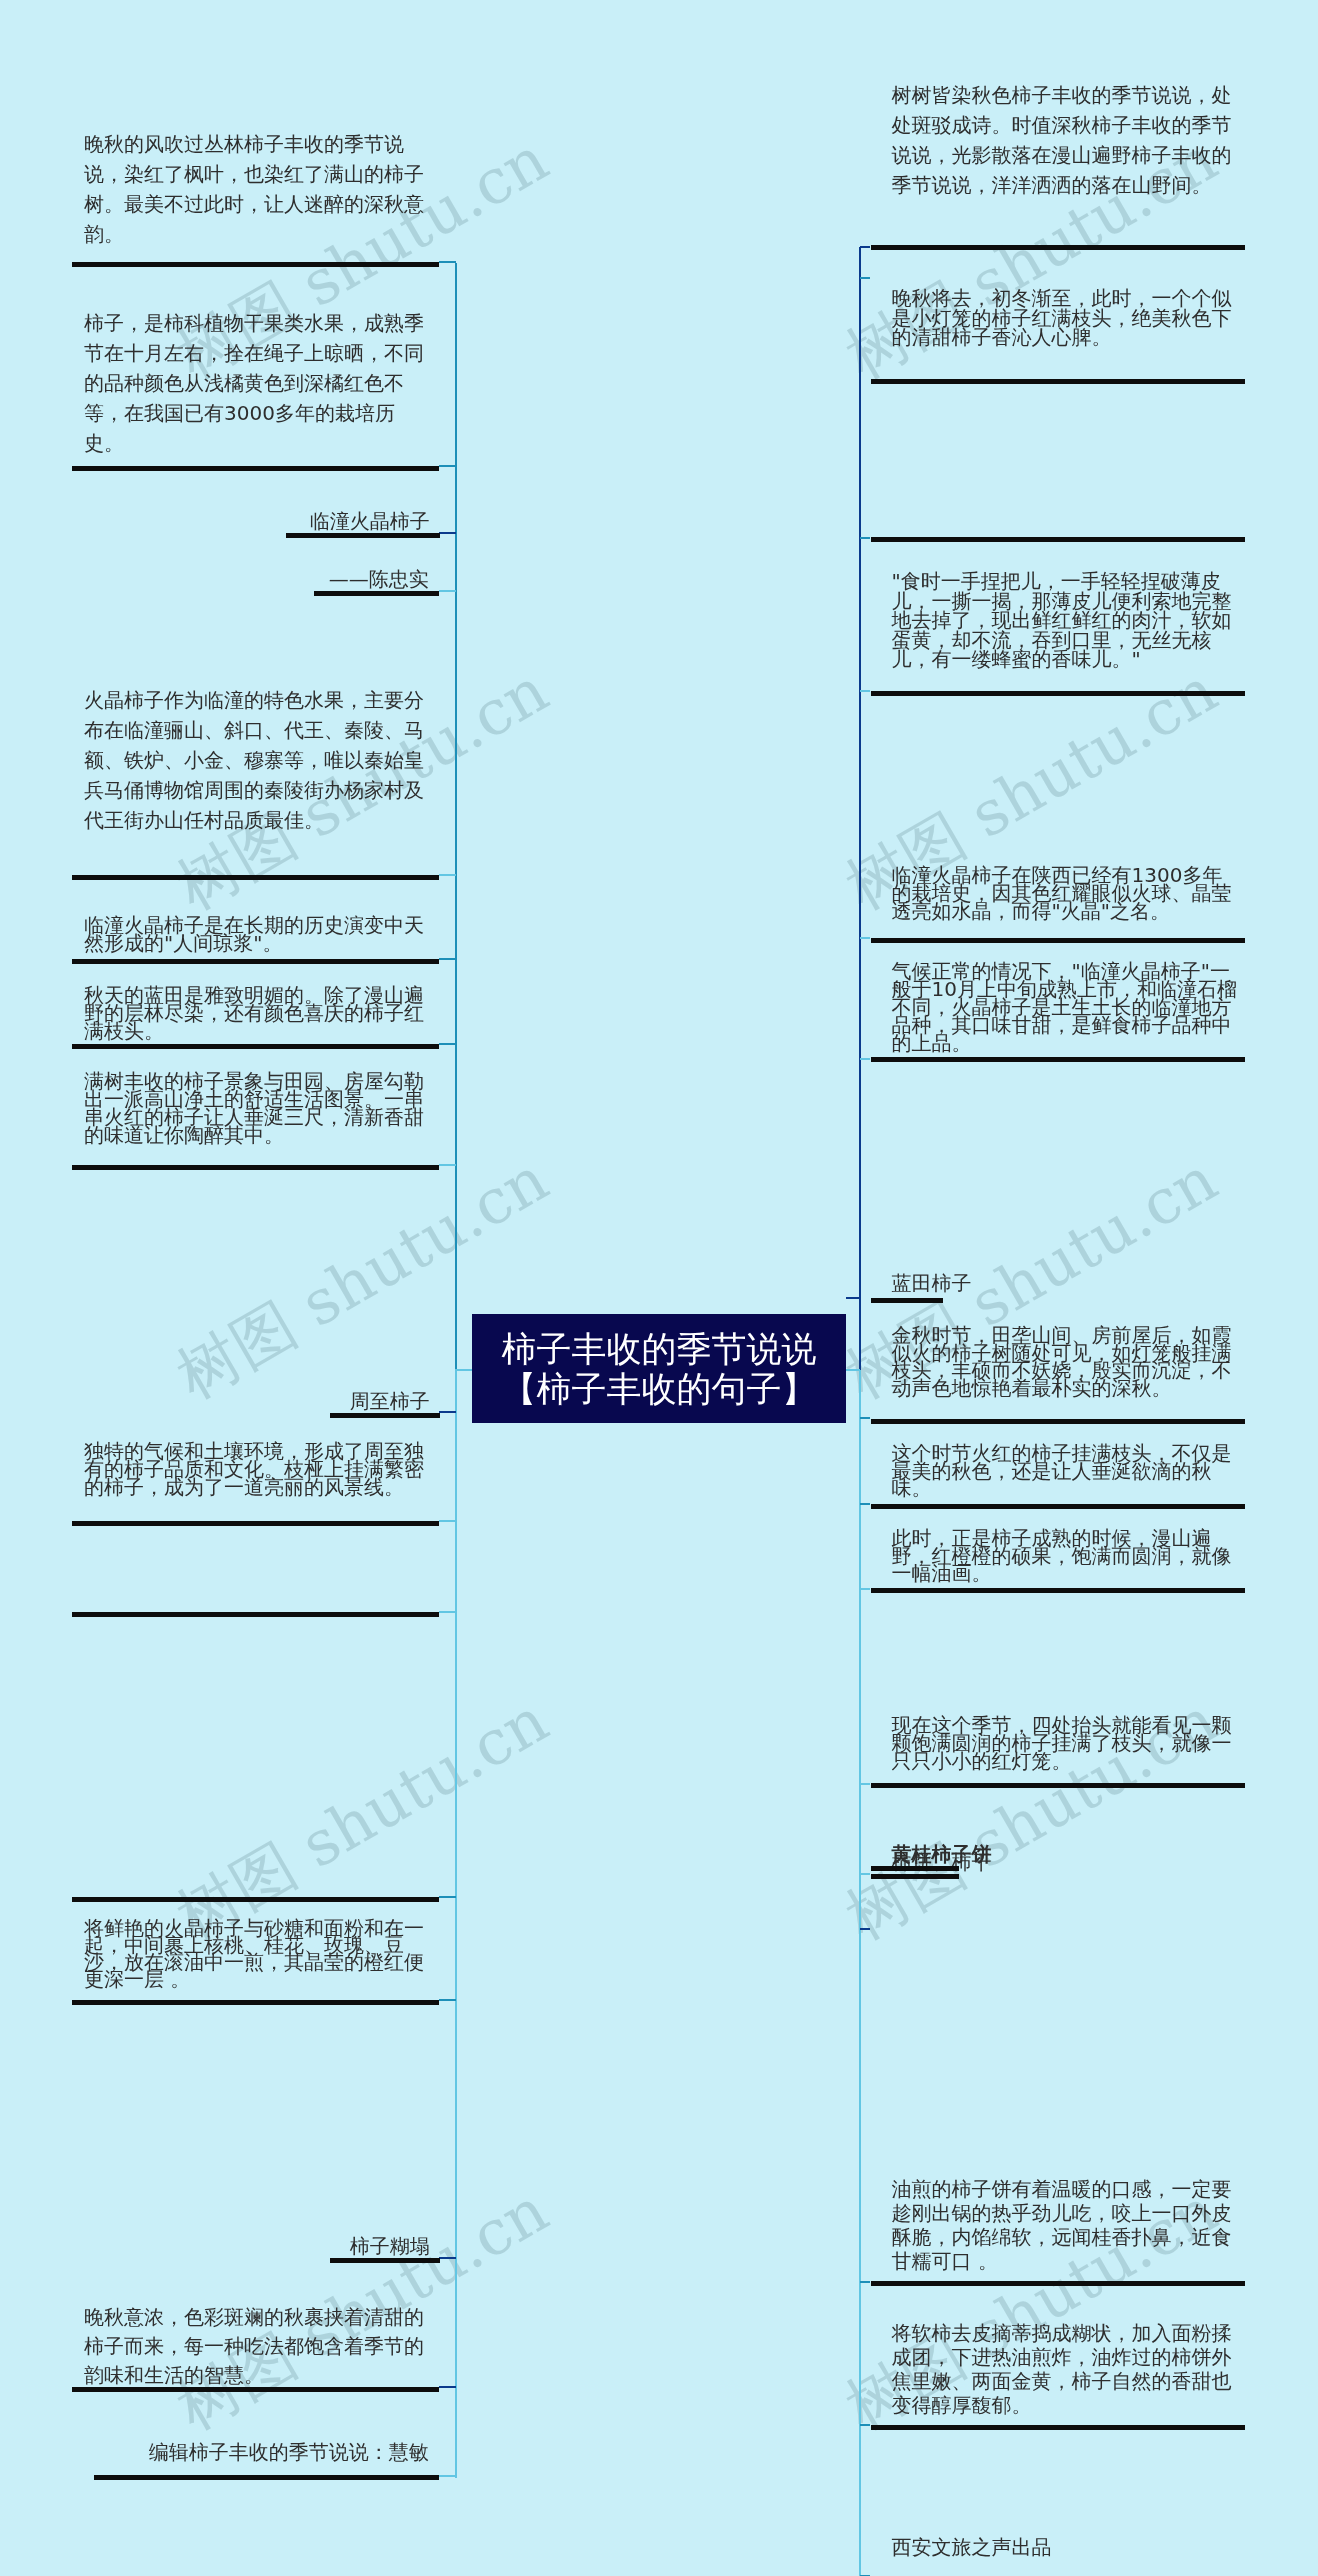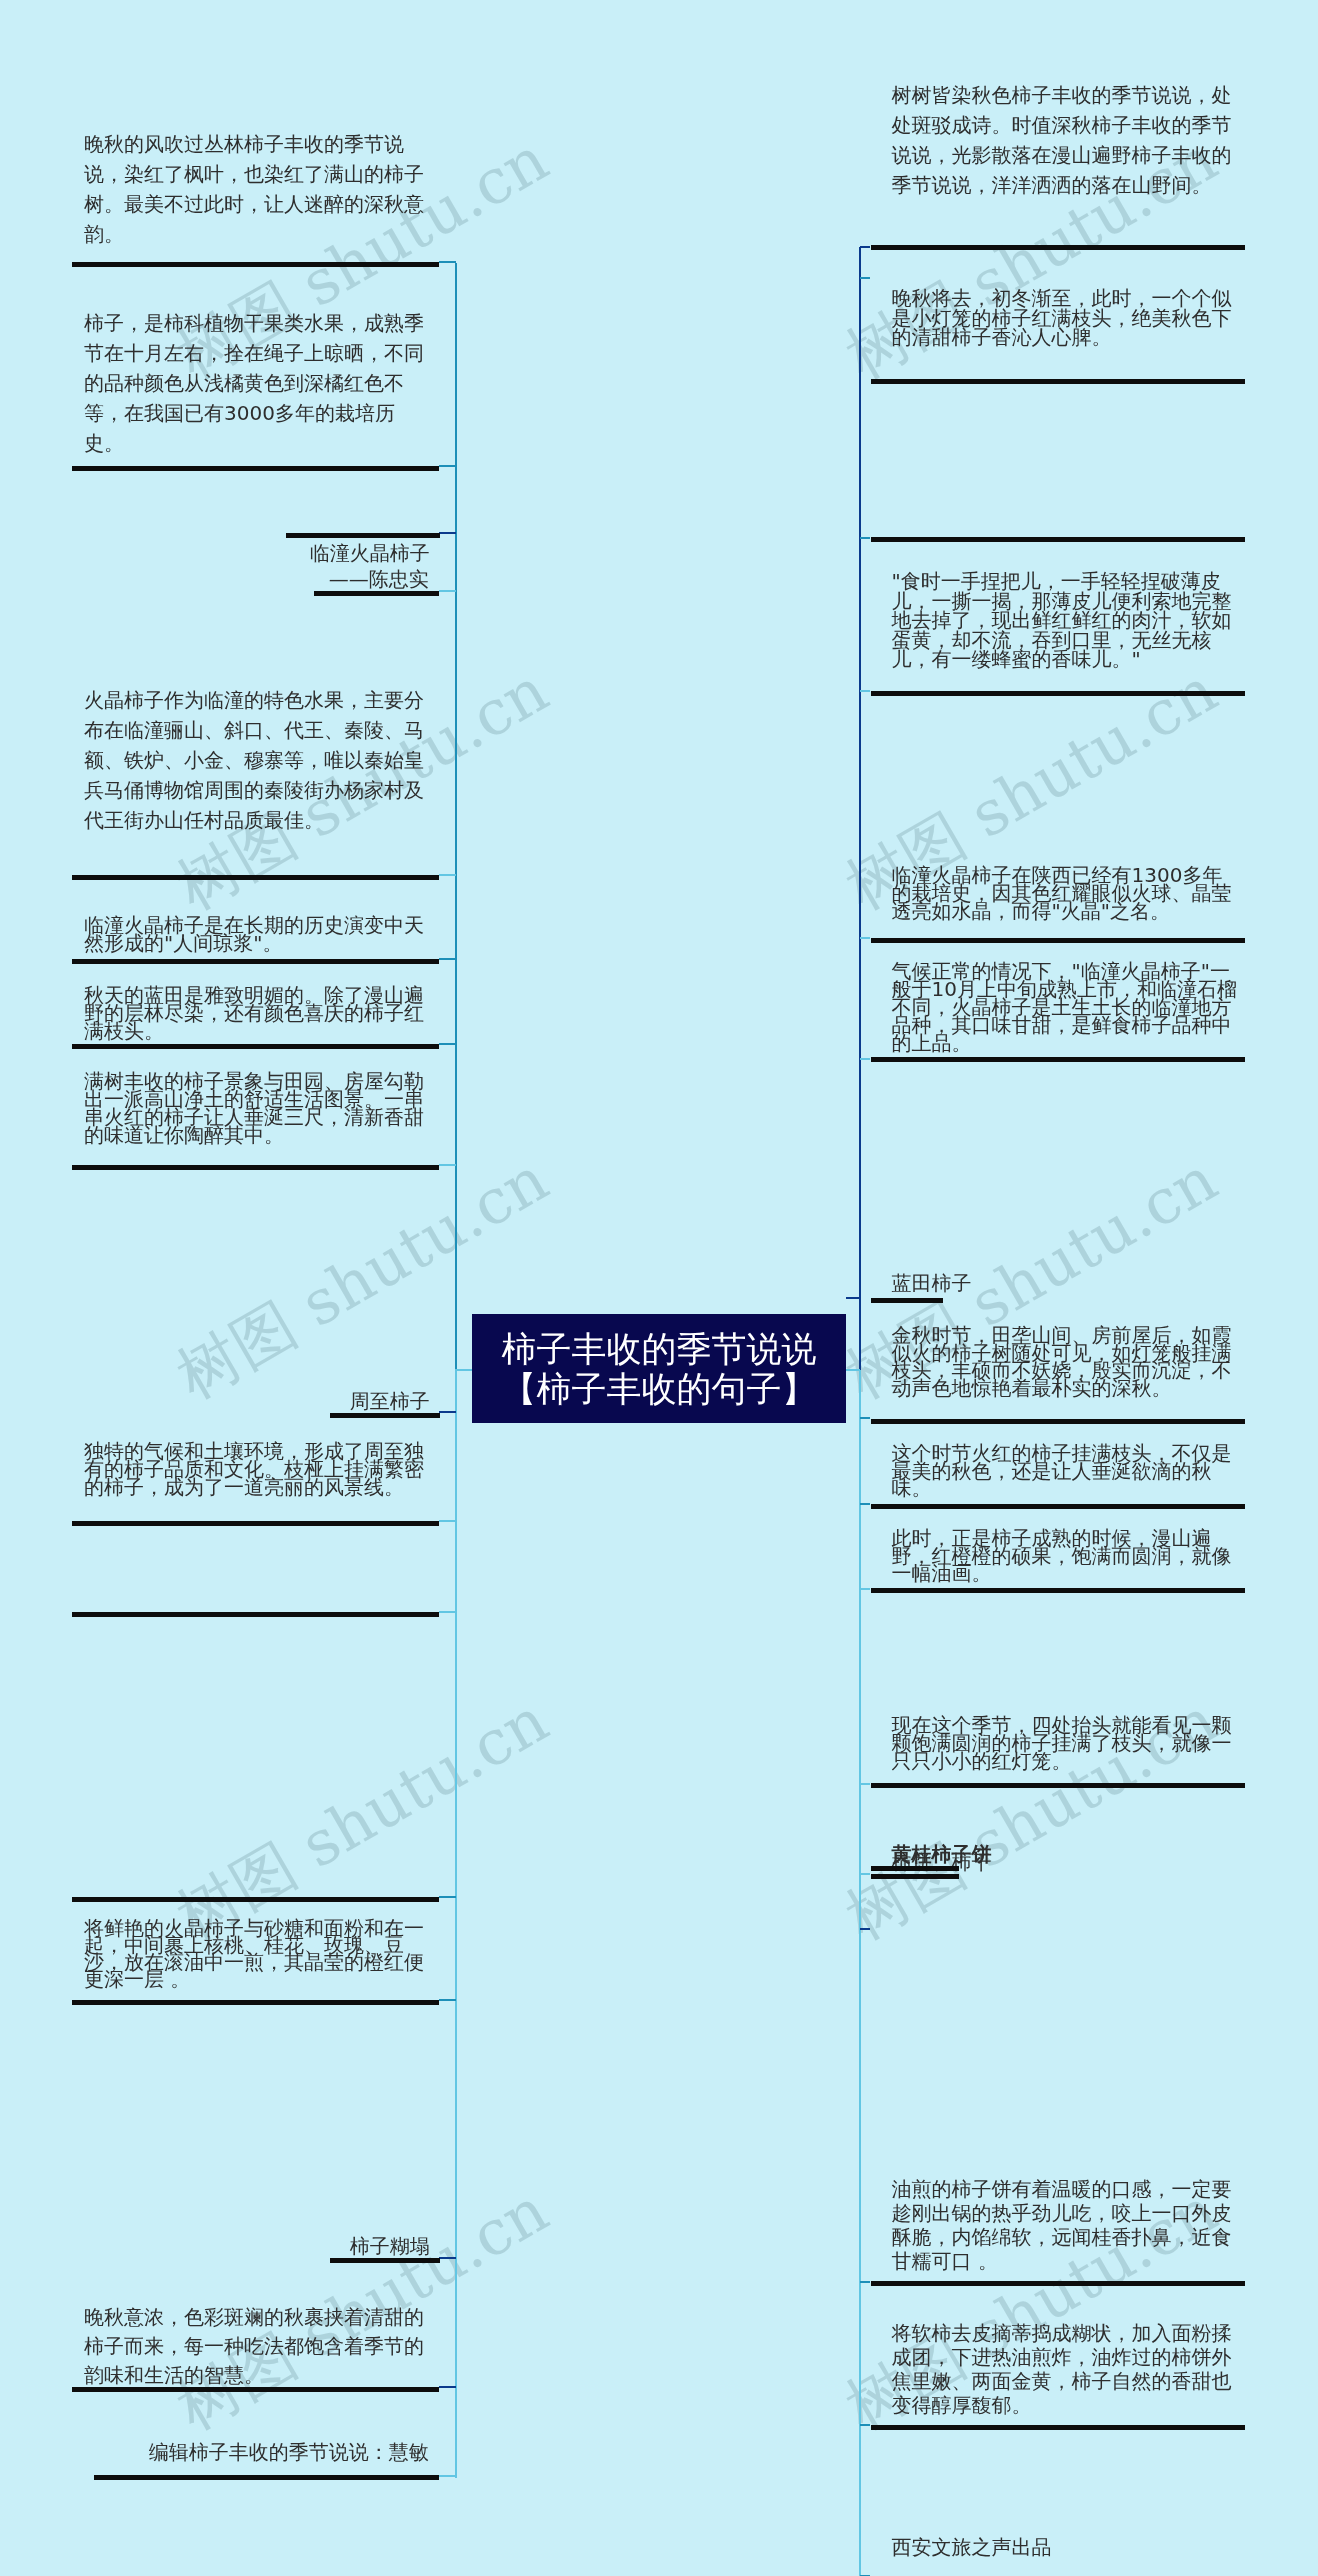--- a/index.html
+++ b/index.html
@@ -62,21 +62,21 @@
 
 <div class="node left" style="left:72px;width:367px;top:129px;height:138px;">
   <span class="txt" style="padding:0 10.3px 0 12px;">晚秋的风吹过丛林柿子丰收的季节说说，染红了枫叶，也染红了满山的柿子树。最美不过此时，让人迷醉的深秋意韵。</span>
   <div class="bar"></div>
 </div>
 <div class="node left" style="left:72px;width:367px;top:308px;height:163px;">
   <span class="txt" style="padding:0 10.3px 0 12px;">柿子，是柿科植物干果类水果，成熟季节在十月左右，拴在绳子上晾晒，不同的品种颜色从浅橘黄色到深橘红色不等，在我国已有3000多年的栽培历史。</span>
   <div class="bar"></div>
 </div>
 <div class="node left short" style="left:286px;width:154px;top:511px;height:27px;">
-  <span class="txt" style="padding-right:10.3px;line-height:21.6px;margin-top:32px;">临潼火晶柿子</span>
+  <span class="txt" style="padding-right:10.3px;line-height:21.6px;">临潼火晶柿子</span>
   <div class="bar"></div>
 </div>
 <div class="node left short" style="left:314px;width:125px;top:569px;height:27px;">
   <span class="txt" style="padding-right:10.3px;line-height:21.6px;">——陈忠实</span>
   <div class="bar"></div>
 </div>
 <div class="node left" style="left:72px;width:367px;top:685px;height:195px;">
   <span class="txt" style="padding:0 10.3px 0 12px;">火晶柿子作为临潼的特色水果，主要分布在临潼骊山、斜口、代王、秦陵、马额、铁炉、小金、穆寨等，唯以秦始皇兵马俑博物馆周围的秦陵街办杨家村及代王街办山任村品质最佳。</span>
   <div class="bar"></div>
 </div>

